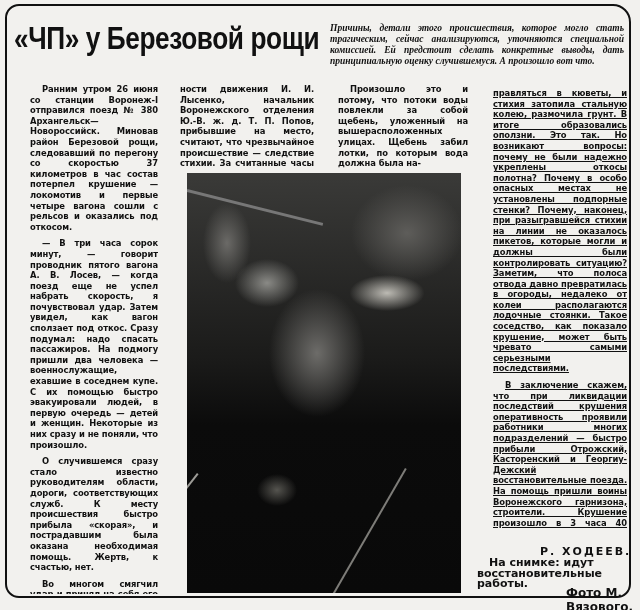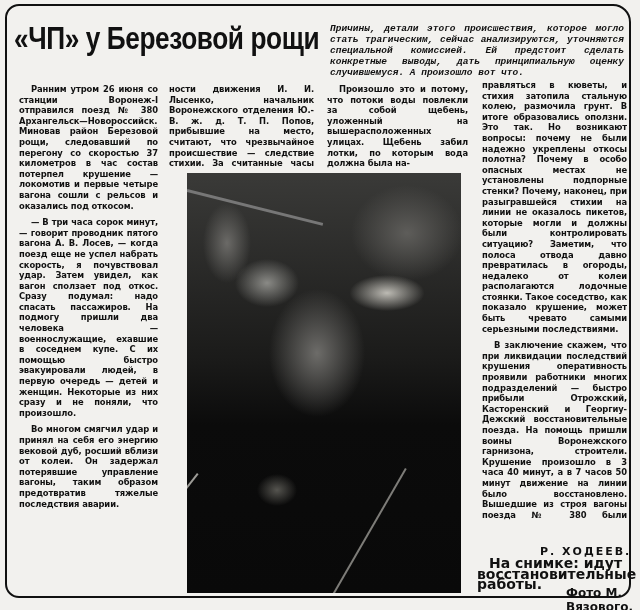--- a/index.html
+++ b/index.html
@@ -17,35 +17,35 @@
   }
   .title {
     position:absolute; left:14px; top:20px;
     font-family:"Liberation Sans", sans-serif;
     font-weight:bold; font-size:32px; letter-spacing:-0.5px;
     transform:scaleX(0.82); transform-origin:left top;
     white-space:nowrap;
   }
   .lede {
     position:absolute; left:330px; top:23px; width:294px;
-    font-family:Liberation Mono, monospace; font-style:italic; font-weight:bold;
+    font-family:Liberation Serif, serif; font-style:italic; font-weight:bold;
     font-size:9.5px; line-height:11px; text-align:justify;
   }
   .col {
     position:absolute; font-size:8.4px; line-height:10.6px;
     font-weight:bold; text-align:justify; hyphens:auto;
     font-family:"DejaVu Sans", sans-serif;
     letter-spacing:-0.1px;
   }
-  .col p { margin:0 0 6px 5px; text-indent:12px; }
+  .col p { margin:0 0 6px 16px; text-indent:12px; }
   .col p.noindent { text-indent:0; }
   #col1 { left:14px; top:84px; width:144px; height:510px; overflow:hidden; }
   #col2 { left:164px; top:84px; width:150px; height:88px; overflow:hidden; }
   #col3 { left:322px; top:84px; width:146px; height:88px; overflow:hidden; }
-  #col4 { left:477px; top:80px; width:150px; height:440px; overflow:hidden; }
+  #col4 { left:477px; top:88px; width:150px; height:440px; overflow:hidden;text-decoration:underline; }
   .photo {
     position:absolute; left:187px; top:173px; width:274px; height:420px;
     background:
       radial-gradient(ellipse 40px 30px at 80px 110px, #8a8a86 0%, transparent 80%),
       radial-gradient(ellipse 50px 24px at 200px 120px, #bdbbb4 0%, transparent 75%),
       radial-gradient(ellipse 60px 80px at 130px 180px, #6d6c69 0%, transparent 80%),
       radial-gradient(ellipse 70px 60px at 220px 60px, #5e5d5a 0%, transparent 80%),
       radial-gradient(ellipse 30px 50px at 40px 70px, #6b6a67 0%, transparent 80%),
       radial-gradient(ellipse 25px 20px at 90px 317px, #55544f 0%, transparent 80%),
       linear-gradient(180deg, #3a3a38 0%, #1a1a19 45%, #0b0b0b 60%, #090909 100%);
@@ -62,40 +62,41 @@
   .photo .beam {
     position:absolute; left:0; top:16px; width:140px; height:3px;
     background:#777; transform:rotate(14deg); transform-origin:left;
   }
   .sig {
     position:absolute; left:540px; top:545px;
     font-weight:bold; font-size:11px; letter-spacing:2px;
   }
   .caption {
     position:absolute; left:477px; top:558px; width:150px;
-    font-weight:bold; font-size:14px; line-height:10.6px;
+    font-weight:bold; font-size:11px; line-height:10.6px;
   }
   .caption .on { text-indent:12px; display:block; }
   .credit {
     position:absolute; left:566px; top:586px;
     font-weight:bold; font-size:12px;
   }
 </style>
 </head>
 <body>
 
 <div class="frame"></div>
 
 <div class="title">«ЧП» у Березовой рощи</div>
 
 <div class="lede">Причины, детали этого происшествия, которое могло стать трагическим, сейчас анализируются, уточняются специальной комиссией. Ей предстоит сделать конкретные выводы, дать принципиальную оценку случившемуся. А произошло вот что.</div>
 
 <div class="col" id="col1">
   <p>Ранним утром 26 июня со станции Воронеж-I отправился поезд № 380 Архангельск—Новороссийск. Миновав район Березовой рощи, следовавший по перегону со скоростью 37 километров в час состав потерпел крушение — локомотив и первые четыре вагона сошли с рельсов и оказались под откосом.</p>
   <p>— В три часа сорок минут, — говорит проводник пятого вагона А. В. Лосев, — когда поезд еще не успел набрать скорость, я почувствовал удар. Затем увидел, как вагон сползает под откос. Сразу подумал: надо спасать пассажиров. На подмогу пришли два человека — военнослужащие, ехавшие в соседнем купе. С их помощью быстро эвакуировали людей, в первую очередь — детей и женщин. Некоторые из них сразу и не поняли, что произошло.</p>
+  <p>О случившемся сразу стало известно руководителям области, дороги, соответствующих служб. К месту происшествия быстро прибыла «скорая», и пострадавшим была оказана необходимая помощь. Жертв, к счастью, нет.</p>
   <p style="margin-bottom:0">Во многом смягчил удар и принял на себя его энергию вековой дуб, росший вблизи от колеи. Он задержал потерявшие управление вагоны, таким образом предотвратив тяжелые последствия аварии.</p>
 
 </div>
 
 <div class="col" id="col2">
   <p class="noindent">ности движения И. И. Лысенко, начальник Воронежского отделения Ю.-В. ж. д. Т. П. Попов, прибывшие на место, считают, что чрезвычайное происшествие — следствие стихии. За считанные часы выпало огромное количество</p>
 </div>
 
 <div class="col" id="col3">
   <p>Произошло это и потому, что потоки воды повлекли за собой щебень, уложенный на вышерасположенных улицах. Щебень забил лотки, по которым вода должна была на-</p>

